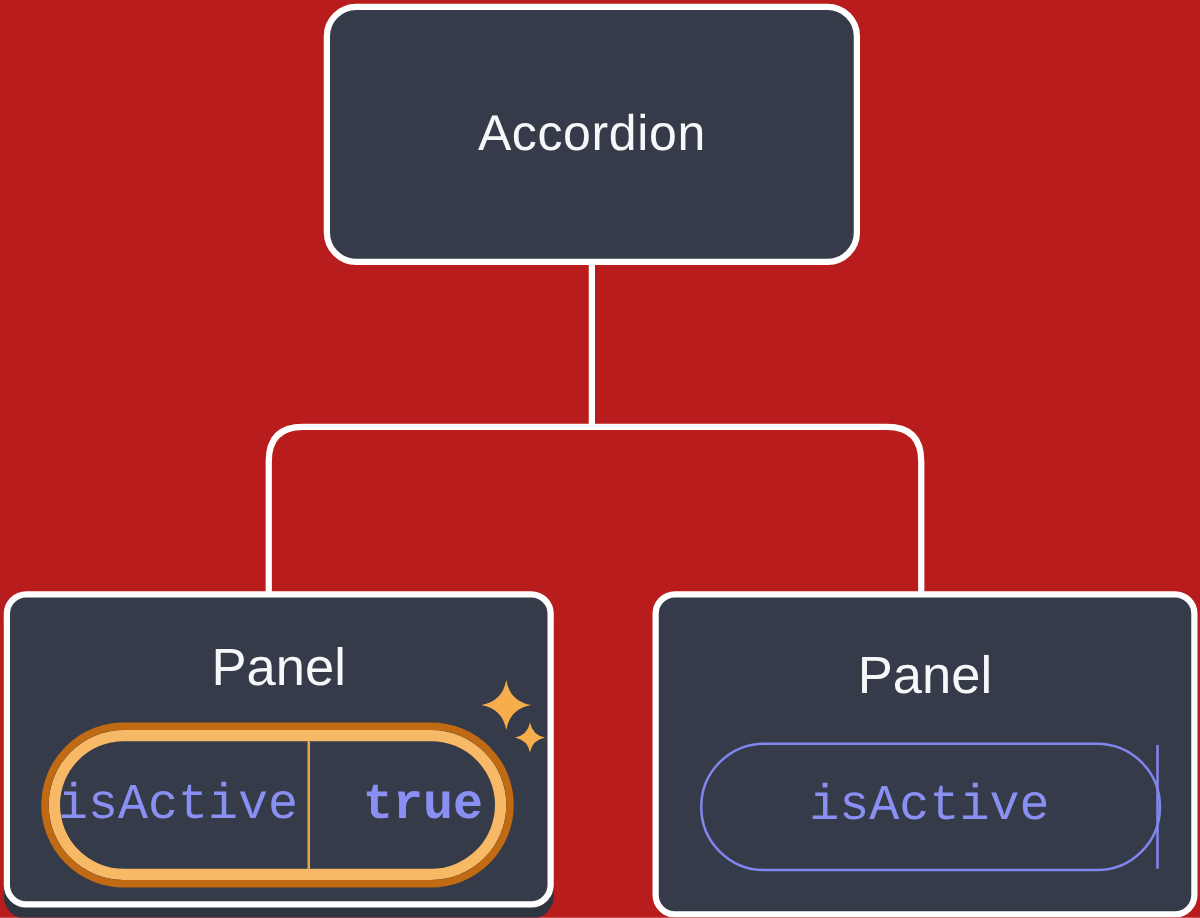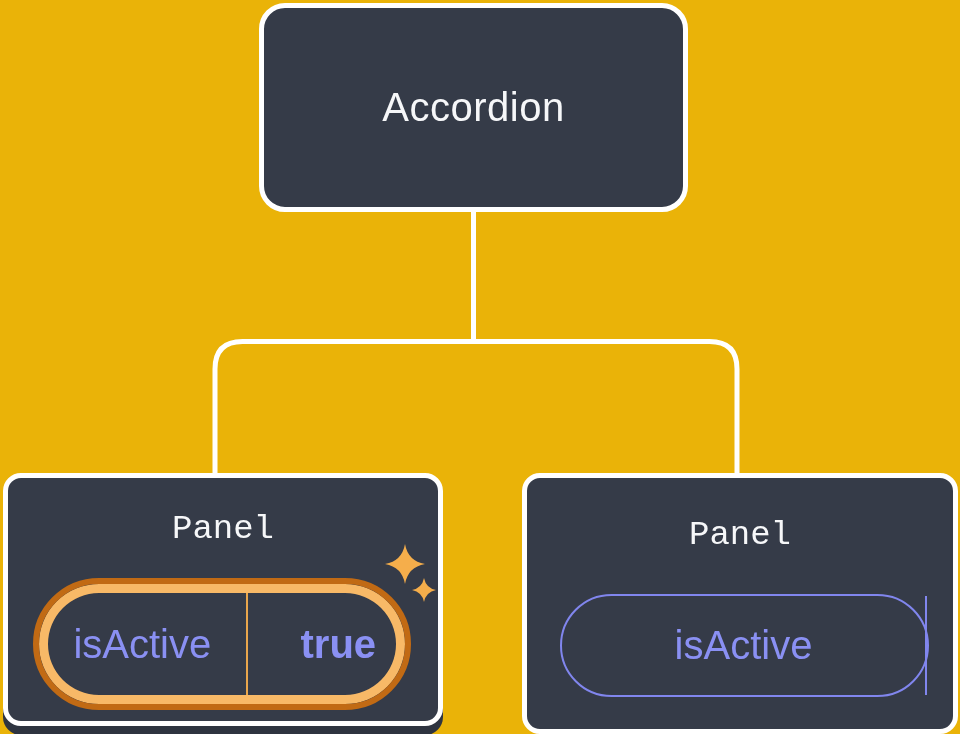--- a/index.html
+++ b/index.html
@@ -1,19 +1,19 @@
 <!DOCTYPE html>
 <html><head>
 <meta charset="utf-8">
 <style>
   html,body{margin:0;padding:0;}
   .canvas{
     position:relative;
     width:960px;height:734px;
-    background:#eab308;
+    background:#b91c1c;
     overflow:hidden;
     font-family:"Liberation Sans", sans-serif;
   }
   .connector{position:absolute;left:0;top:0;z-index:0;}
   .node{
     position:absolute;
     background:#353B48;
     border:5px solid #FFFFFF;
     box-sizing:border-box;
     z-index:1;
@@ -34,21 +34,21 @@
     border-radius:18px;
     box-shadow:0 9px 0 0 #2E3440;
   }
   .node-panel-inactive{
     left:522px;top:473px;width:436px;height:261px;
     border-radius:18px;
   }
   .panel-title{
     position:absolute;left:0;right:0;
     text-align:center;
-    color:#F6F7F9;font-size:34px;font-weight:500;font-family:Liberation Mono, monospace;
+    color:#F6F7F9;font-size:42px;font-weight:500;
   }
   .node-panel-active .panel-title{top:32px;}
   .node-panel-inactive .panel-title{top:38px;}
   .pill{
     position:absolute;
     box-sizing:border-box;
     display:flex;align-items:stretch;
   }
   .pill-active{
     left:25px;top:100px;width:378px;height:132px;
@@ -59,20 +59,21 @@
   }
   .pill-inactive{
     left:33px;top:116px;width:369px;height:103px;
     border:2.5px solid #8186EE;
     border-radius:52px;
   }
   .pill-cell{
     display:flex;align-items:center;justify-content:center;
     color:#8A90F3;
     font-size:40px;
+    font-family:Liberation Mono, monospace;
   }
   .pill-cell-name{flex:1.55;}
   .pill-cell-value{flex:1;padding-left:24px;}
   .pill-active .pill-cell-value{font-weight:700;}
   .pill-divider{width:2px;}
   .divider-gold{background:#E9A64C;}
   .divider-purple{background:#8186EE;}
   .sparkles{position:absolute;z-index:2;}
 </style>
 </head>

